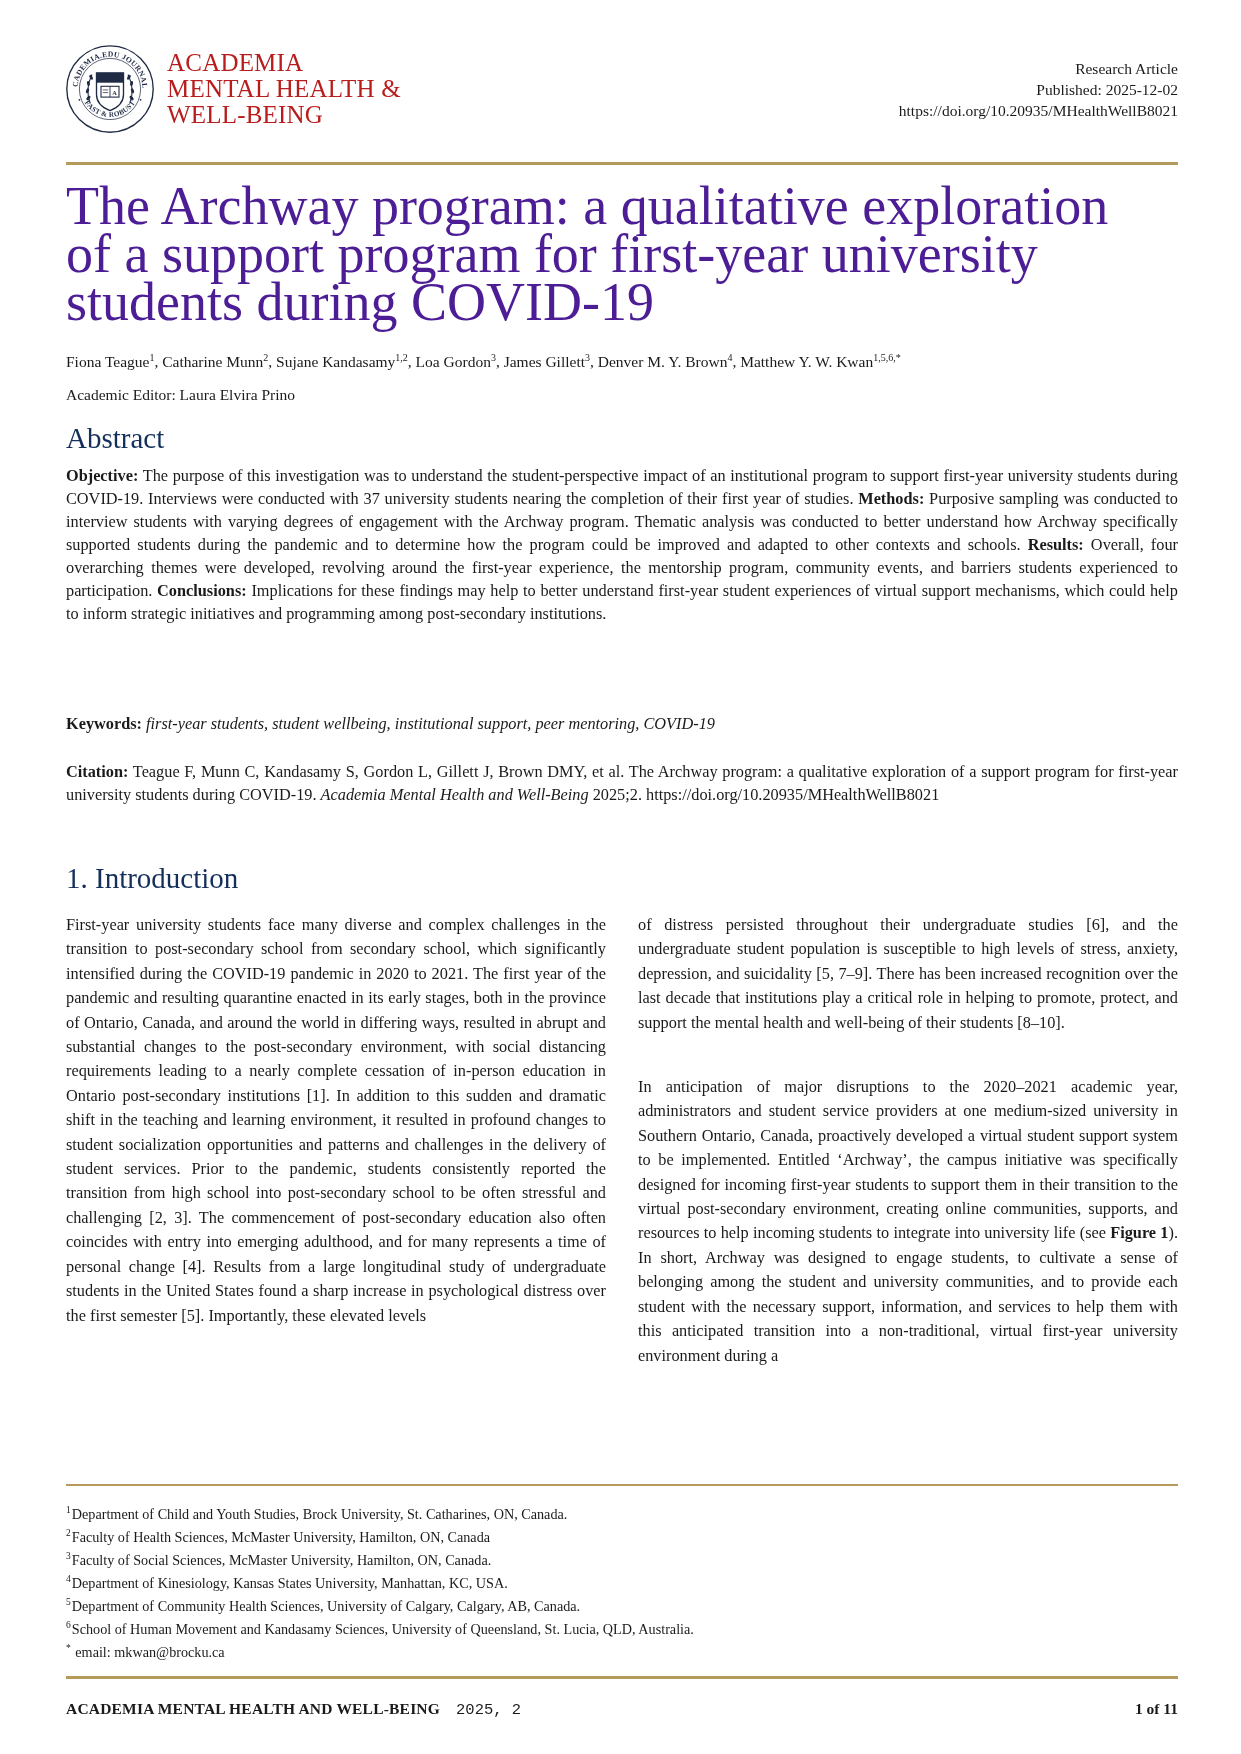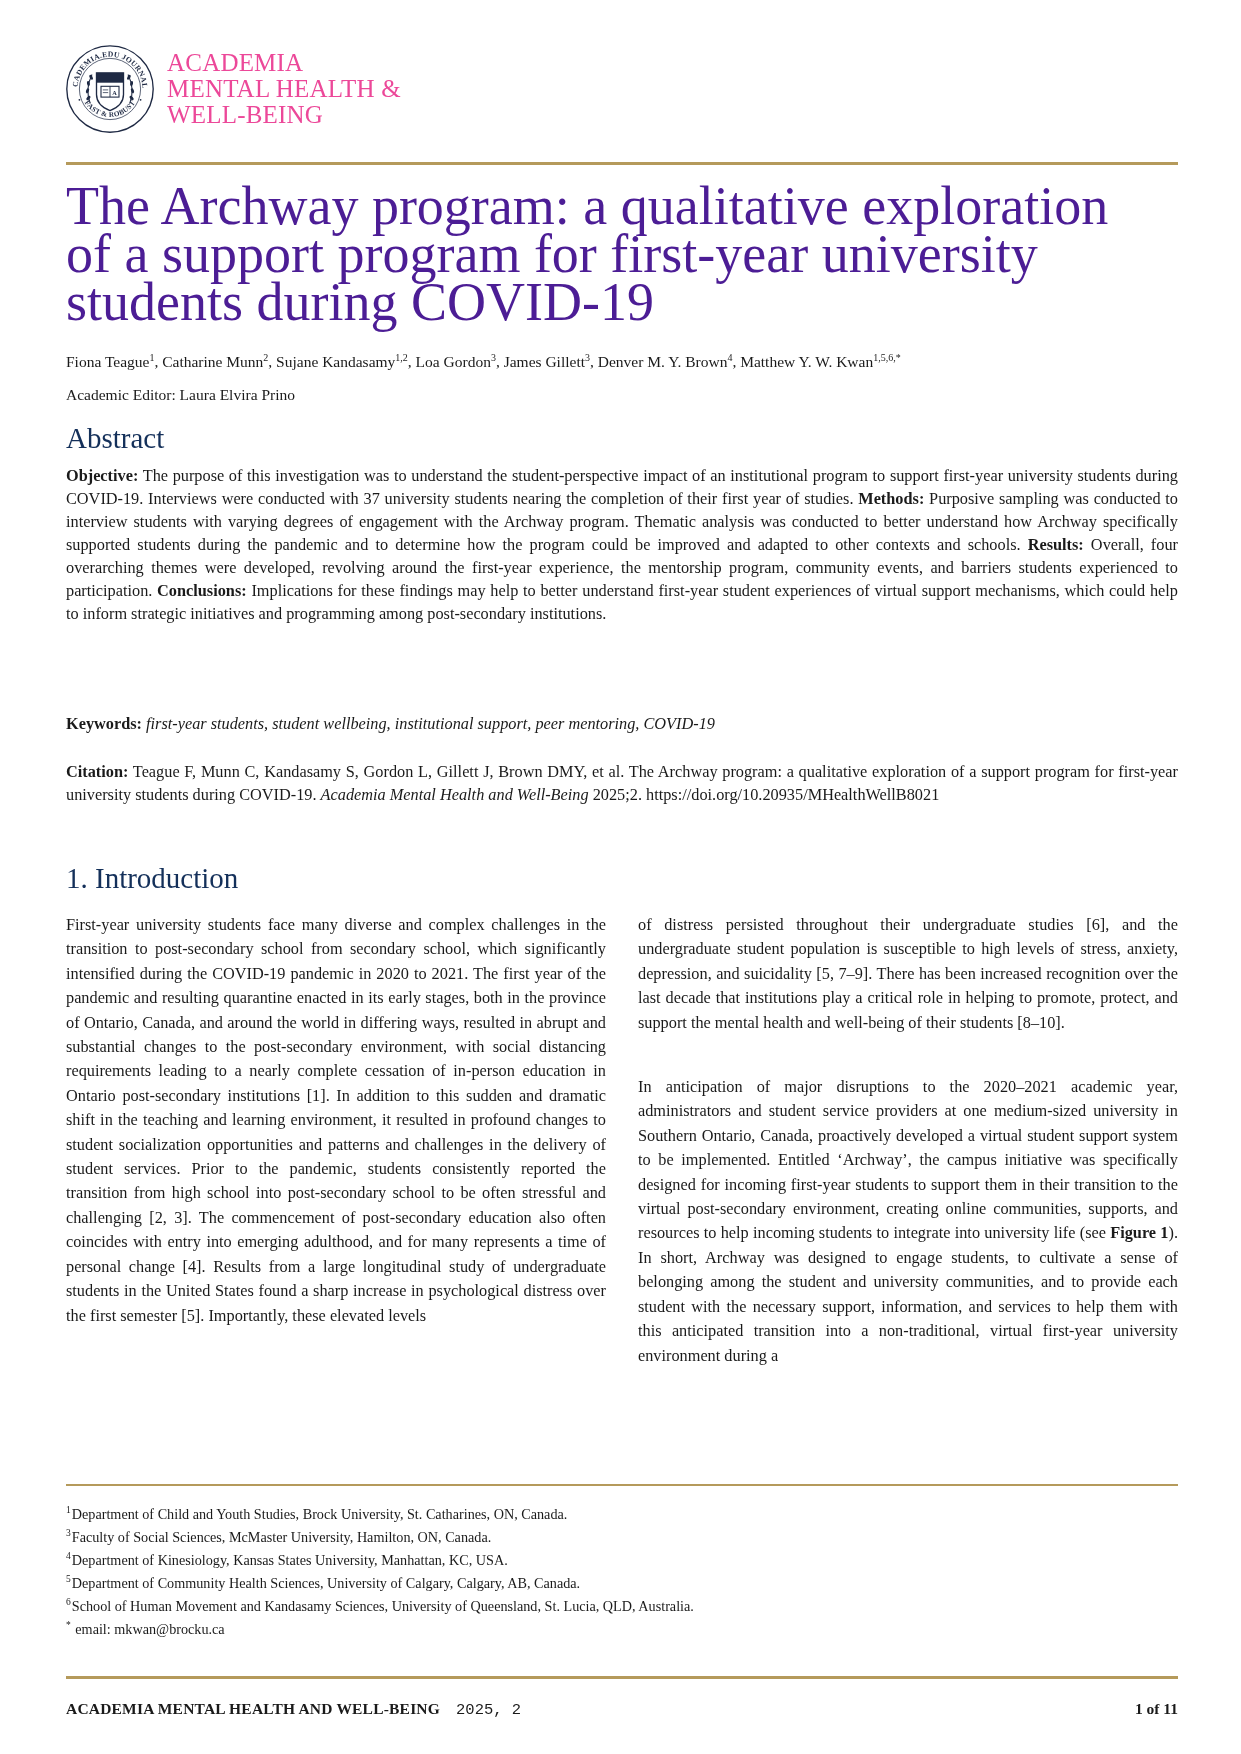--- a/index.html
+++ b/index.html
@@ -11,21 +11,21 @@
     overflow: hidden;
   }
   .page { position: absolute; left: 0; top: 0; width: 1241px; height: 1754px; }
 
   
   .masthead { position: absolute; left: 65px; top: 44px; height: 90px; display: flex; align-items: center; }
   .seal { width: 90px; height: 90px; flex: none; }
   .journal-name {
     margin-left: 12px;
     font-family: "Liberation Serif", "DejaVu Serif", serif;
-    color: #ec4899;
+    color: #b91c1c;
     font-size: 25px;
     line-height: 26px;
     font-weight: 400;
     letter-spacing: 0.2px;
   }
   .journal-name div { white-space: nowrap; }
   .pubinfo {
     position: absolute; right: 63px; top: 58px;
     text-align: right;
     font-family: "Liberation Serif", serif;
@@ -147,20 +147,25 @@
       <circle cx="16" cy="62" r="1" fill="#1f2a44"></circle>
       <circle cx="84" cy="62" r="1" fill="#1f2a44"></circle>
     </svg>
     <div class="journal-name">
       <div>ACADEMIA</div>
       <div>MENTAL HEALTH &amp;</div>
       <div>WELL-BEING</div>
     </div>
   </div>
 
+  <div class="pubinfo">
+    <div>Research Article</div>
+    <div>Published: 2025-12-02</div>
+    <div>https://doi.org/10.20935/MHealthWellB8021</div>
+  </div>
 
   <div class="rule top"></div>
 
   <h1 class="title">The Archway program: a qualitative exploration of a support program for first-year university students during COVID-19</h1>
 
   <div class="authors" id="authors"><span>Fiona Teague</span><sup>1</sup>, <span>Catharine Munn</span><sup>2</sup>, <span>Sujane Kandasamy</span><sup>1,2</sup>, <span>Loa Gordon</span><sup>3</sup>, <span>James Gillett</span><sup>3</sup>, <span>Denver M. Y. Brown</span><sup>4</sup>, <span>Matthew Y. W. Kwan</span><sup>1,5,6,*</sup></div>
   <div class="editor">Academic Editor: Laura Elvira Prino</div>
 
   <h2 class="section abstract-h">Abstract</h2>
   <div class="abstract">
@@ -183,20 +188,21 @@
 
   <div class="col right">
     <p>of distress persisted throughout their undergraduate studies [6], and the undergraduate student population is susceptible to high levels of stress, anxiety, depression, and suicidality [5, 7–9]. There has been increased recognition over the last decade that insti­tutions play a critical role in helping to promote, protect, and support the mental health and well-being of their students [8–10].</p>
     <p><span>In anticipation of major disruptions to the 2020–2021 aca­demic year, administrators and student service providers at one medium-sized university in Southern Ontario, Canada, proac­tively developed a virtual student support system to be imple­mented. Entitled ‘Archway’, the campus initiative was specifically designed for incoming first-year students to support them in their transition to the virtual post-secondary environment, creating online communities, supports, and resources to help incoming students to integrate into university life (see </span><b>Figure 1</b><span>). In short, Archway was designed to engage students, to cultivate a sense of belonging among the student and university communities, and to provide each student with the necessary support, information, and services to help them with this anticipated transition into a non-traditional, virtual first-year university environment during a</span></p>
   </div>
 
   <div class="rule notes"></div>
 
   <div class="affils" id="affils">
       <div><sup>1</sup><span>Department of Child and Youth Studies, Brock University, St. Catharines, ON, Canada.</span></div>
+      <div><sup>2</sup><span>Faculty of Health Sciences, McMaster University, Hamilton, ON, Canada</span></div>
       <div><sup>3</sup><span>Faculty of Social Sciences, McMaster University, Hamilton, ON, Canada.</span></div>
       <div><sup>4</sup><span>Department of Kinesiology, Kansas States University, Manhattan, KC, USA.</span></div>
       <div><sup>5</sup><span>Department of Community Health Sciences, University of Calgary, Calgary, AB, Canada.</span></div>
       <div><sup>6</sup><span>School of Human Movement and Kandasamy Sciences, University of Queensland, St. Lucia, QLD, Australia.</span></div>
       <div><sup>*</sup><span> email: mkwan@brocku.ca</span></div>
     </div>
 
   <div class="rule foot"></div>
 
   <div class="footer">

